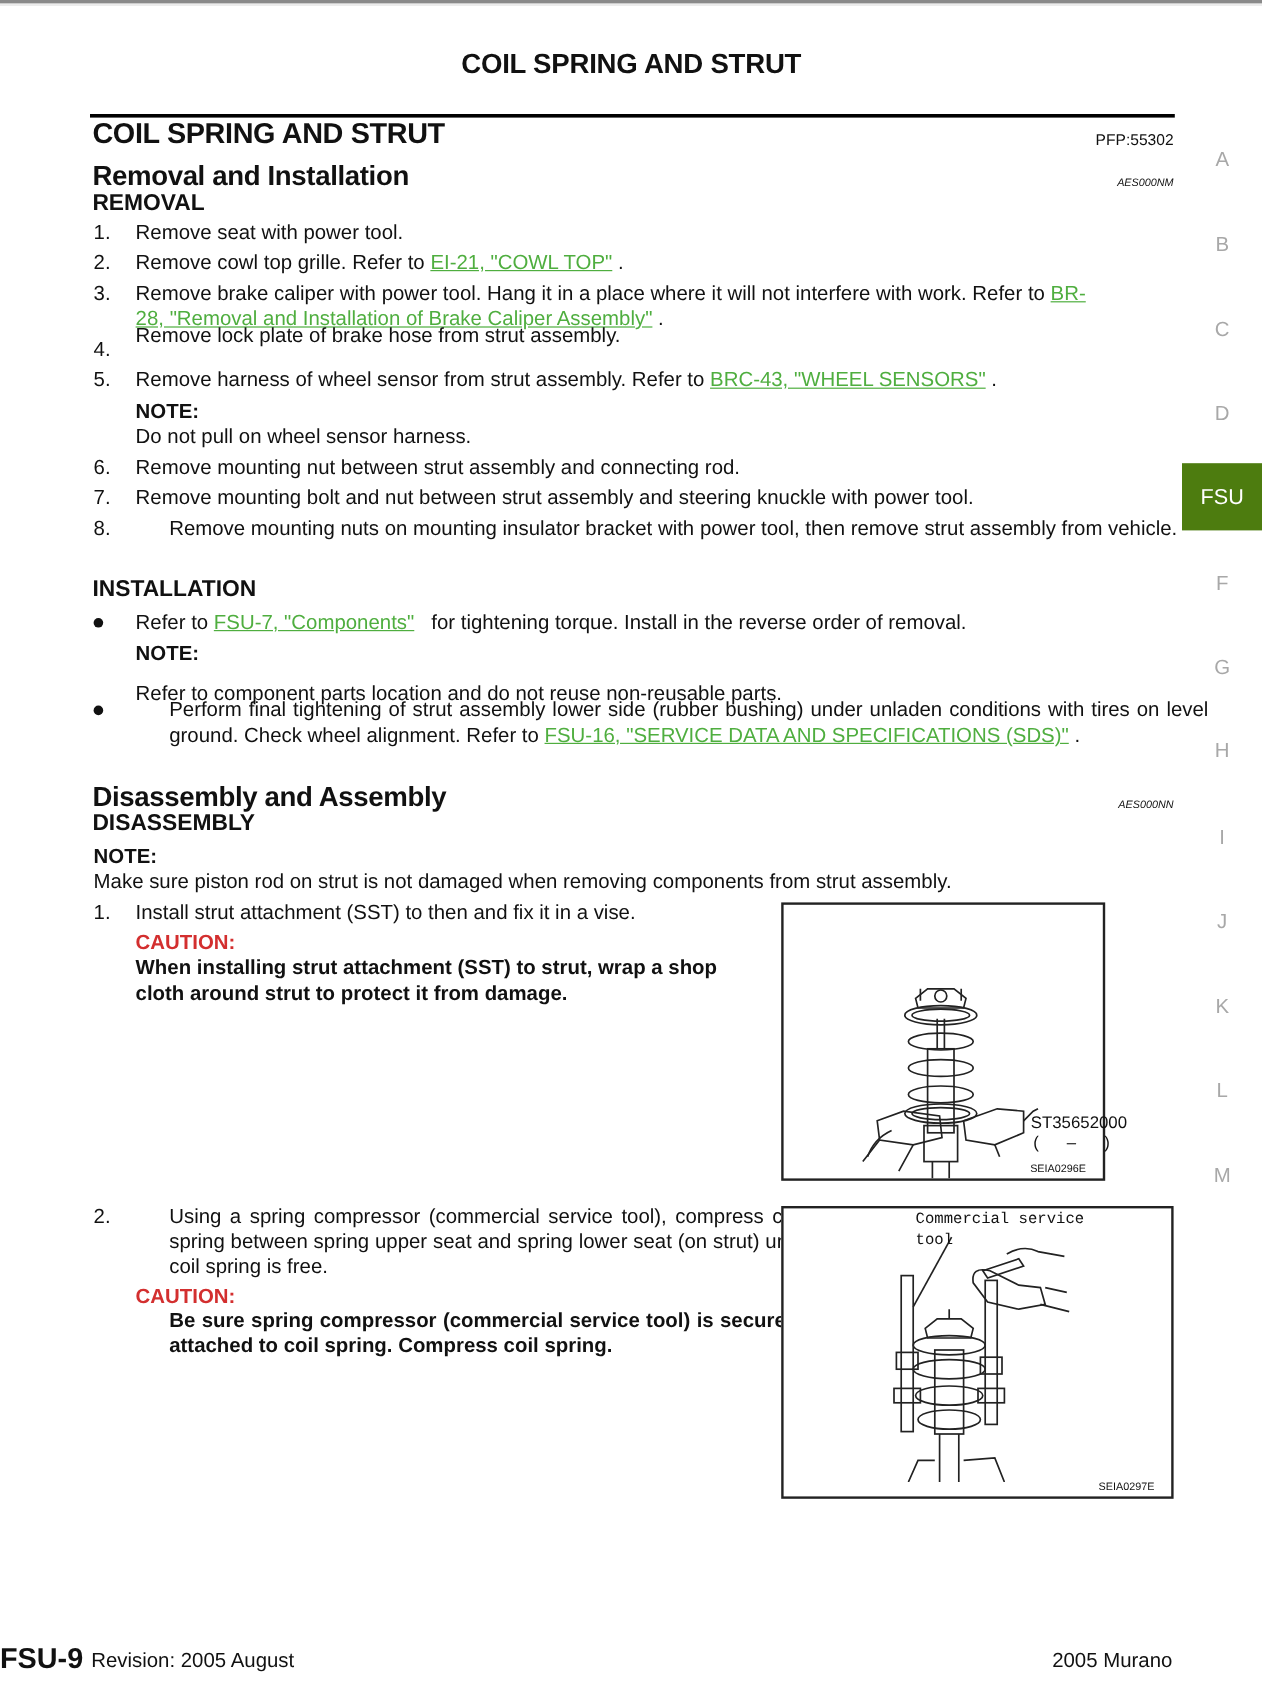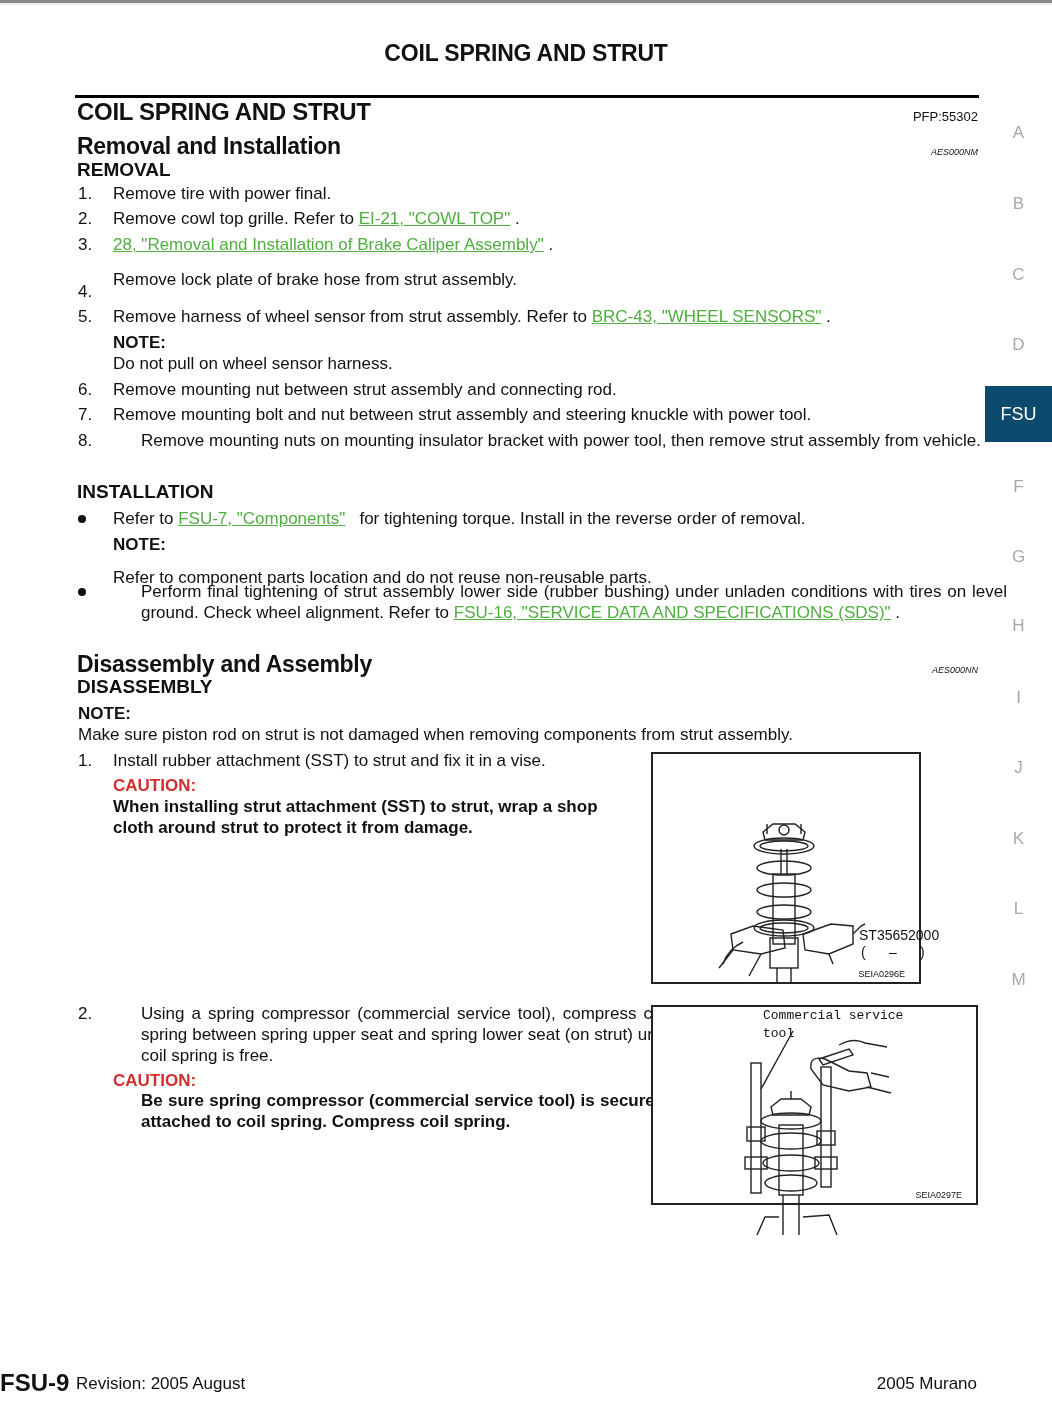--- a/index.html
+++ b/index.html
@@ -21,21 +21,21 @@
   a.link { color: #4fae3f; text-decoration: underline; }
   .note { font-weight: bold; font-size: 17px; }
   .caution { color: #d32f2f; font-weight: bold; font-size: 17px; }
   .bold { font-weight: bold; font-size: 17px; line-height: 21px; }
   .justify { text-align: justify; text-align-last: left; margin-left: 28px; }
   .bullet { position: absolute; left: 78px; width: 10px; height: 10px; }
   .bullet::before { content: ""; display: block; width: 8px; height: 8px; border-radius: 50%; background: #111; margin-top: 6px; }
   .figure { position: absolute; border: 2px solid #222; background: #fff; }
   .fig-code { position: absolute; right: 14px; bottom: 3px; font-size: 9px; }
   .side-tab { position: absolute; left: 985px; width: 67px; text-align: center; font-size: 17px; color: #a8a8a8; }
-  .side-tab.active { background: #0c4a6e; color: #fff; height: 56px; line-height: 56px; font-weight: normal; font-size: 18px; }
+  .side-tab.active { background: #4d7c0f; color: #fff; height: 56px; line-height: 56px; font-weight: normal; font-size: 18px; }
   .footer { position: absolute; top: 1374px; font-size: 17px; }
   .footer-center { position: absolute; top: 1369px; left: 0; width: 1052px; font-weight: bold; font-size: 24px; }
 </style>
 </head>
 <body>
 
 <div class="topbar"></div>
 <div class="topbar2"></div>
 
 <div class="page-header">COIL SPRING AND STRUT</div>
@@ -44,27 +44,28 @@
 <div class="abs h1" style="left:77px; top:98px;">COIL SPRING AND STRUT</div>
 <div class="abs code-right" style="right:74px; top:109px;">PFP:55302</div>
 
 <div class="abs h2" style="left:77px; top:133px;">Removal and Installation</div>
 <div class="abs code-italic" style="right:74px; top:147px;">AES000NM</div>
 <div class="abs h3" style="left:77px; top:159px;">REMOVAL</div>
 
 <div class="body">
 
   <div class="num" style="left:78px; top:183px;">1.</div>
-  <div class="txt" style="top:183px;">Remove tire with power final.</div>
+  <div class="txt" style="top:183px;">Remove seat with power tool.</div>
 
   <div class="num" style="left:78px; top:208px;">2.</div>
   <div class="txt" style="top:208px;"><span>Remove cowl top grille. Refer to </span><a class="link">EI-21, "COWL TOP"</a><span> .</span></div>
 
   <div class="num" style="left:78px; top:234px;">3.</div>
   <div class="txt" style="top:234px; width:866px;">
+    <div><span>Remove brake caliper with power tool. Hang it in a place where it will not interfere with work. Refer to </span><a class="link">BR-</a></div>
     <div><a class="link">28, "Removal and Installation of Brake Caliper Assembly"</a><span> .</span></div>
   </div>
 
   <div class="num" style="left:78px; top:281px;">4.</div>
   <div class="txt" style="top:269px;">Remove lock plate of brake hose from strut assembly.</div>
 
   <div class="num" style="left:78px; top:306px;">5.</div>
   <div class="txt" style="top:306px;"><span>Remove harness of wheel sensor from strut assembly. Refer to </span><a class="link">BRC-43, "WHEEL SENSORS"</a><span> .</span></div>
 
   <div class="txt note" style="top:332px;">NOTE:</div>
@@ -92,21 +93,21 @@
 
 <div class="abs h2" style="left:77px; top:651px;">Disassembly and Assembly</div>
 <div class="abs code-italic" style="right:74px; top:665px;">AES000NN</div>
 <div class="abs h3" style="left:77px; top:676px;">DISASSEMBLY</div>
 
 <div class="body">
   <div class="abs note" style="left:78px; top:703px;">NOTE:</div>
   <div class="abs" style="left:78px; top:724px;">Make sure piston rod on strut is not damaged when removing components from strut assembly.</div>
 
   <div class="num" style="left:78px; top:750px;">1.</div>
-  <div class="txt" style="top:750px; width:528px;">Install rubber attachment (SST) to strut and fix it in a vise.</div>
+  <div class="txt" style="top:750px; width:528px;">Install strut attachment (SST) to then and fix it in a vise.</div>
   <div class="txt caution" style="top:775px;">CAUTION:</div>
   <div class="txt bold" style="top:796px; width:528px;">When installing strut attachment (SST) to strut, wrap a shop cloth around strut to protect it from damage.</div>
 
   <div class="num" style="left:78px; top:1003px;">2.</div>
   <div class="txt justify" style="top:1003px; width:528px;">Using a spring compressor (commercial service tool), compress coil spring between spring upper seat and spring lower seat (on strut) until coil spring is free.</div>
   <div class="txt caution" style="top:1070px;">CAUTION:</div>
   <div class="txt bold justify" style="top:1090px; width:528px;">Be sure spring compressor (commercial service tool) is securely attached to coil spring. Compress coil spring.</div>
 </div>
 
 <div class="figure" style="left:651px; top:752px; width:270px; height:232px;">
@@ -141,21 +142,21 @@
       <ellipse cx="131" cy="174" rx="24" ry="5"></ellipse>
 
       <path d="M200 180 L208 172 L212 170"></path>
     </g>
     <text x="206" y="186" font-family="Liberation Sans, sans-serif" font-size="14" fill="#111">ST35652000</text>
     <text x="208" y="203" font-family="Liberation Sans, sans-serif" font-size="14" fill="#111" xml:space="preserve">(      –      )</text>
   </svg>
   <div class="fig-code">SEIA0296E</div>
 </div>
 
-<div class="figure" style="left:651px; top:1005px; width:327px; height:200px;">
+<div class="figure" style="left:651px; top:1005px; width:327px; height:244px;">
   <svg width="323" height="228" viewBox="0 0 323 228" style="position:absolute;left:0;top:0;">
     <g fill="none" stroke="#222" stroke-width="1.4">
 
       <line x1="140" y1="24" x2="108" y2="82"></line>
 
       <rect x="98" y="56" width="10" height="130"></rect>
       <rect x="94" y="120" width="18" height="14"></rect>
       <rect x="92" y="150" width="22" height="12"></rect>
 
       <rect x="168" y="60" width="10" height="120"></rect>

